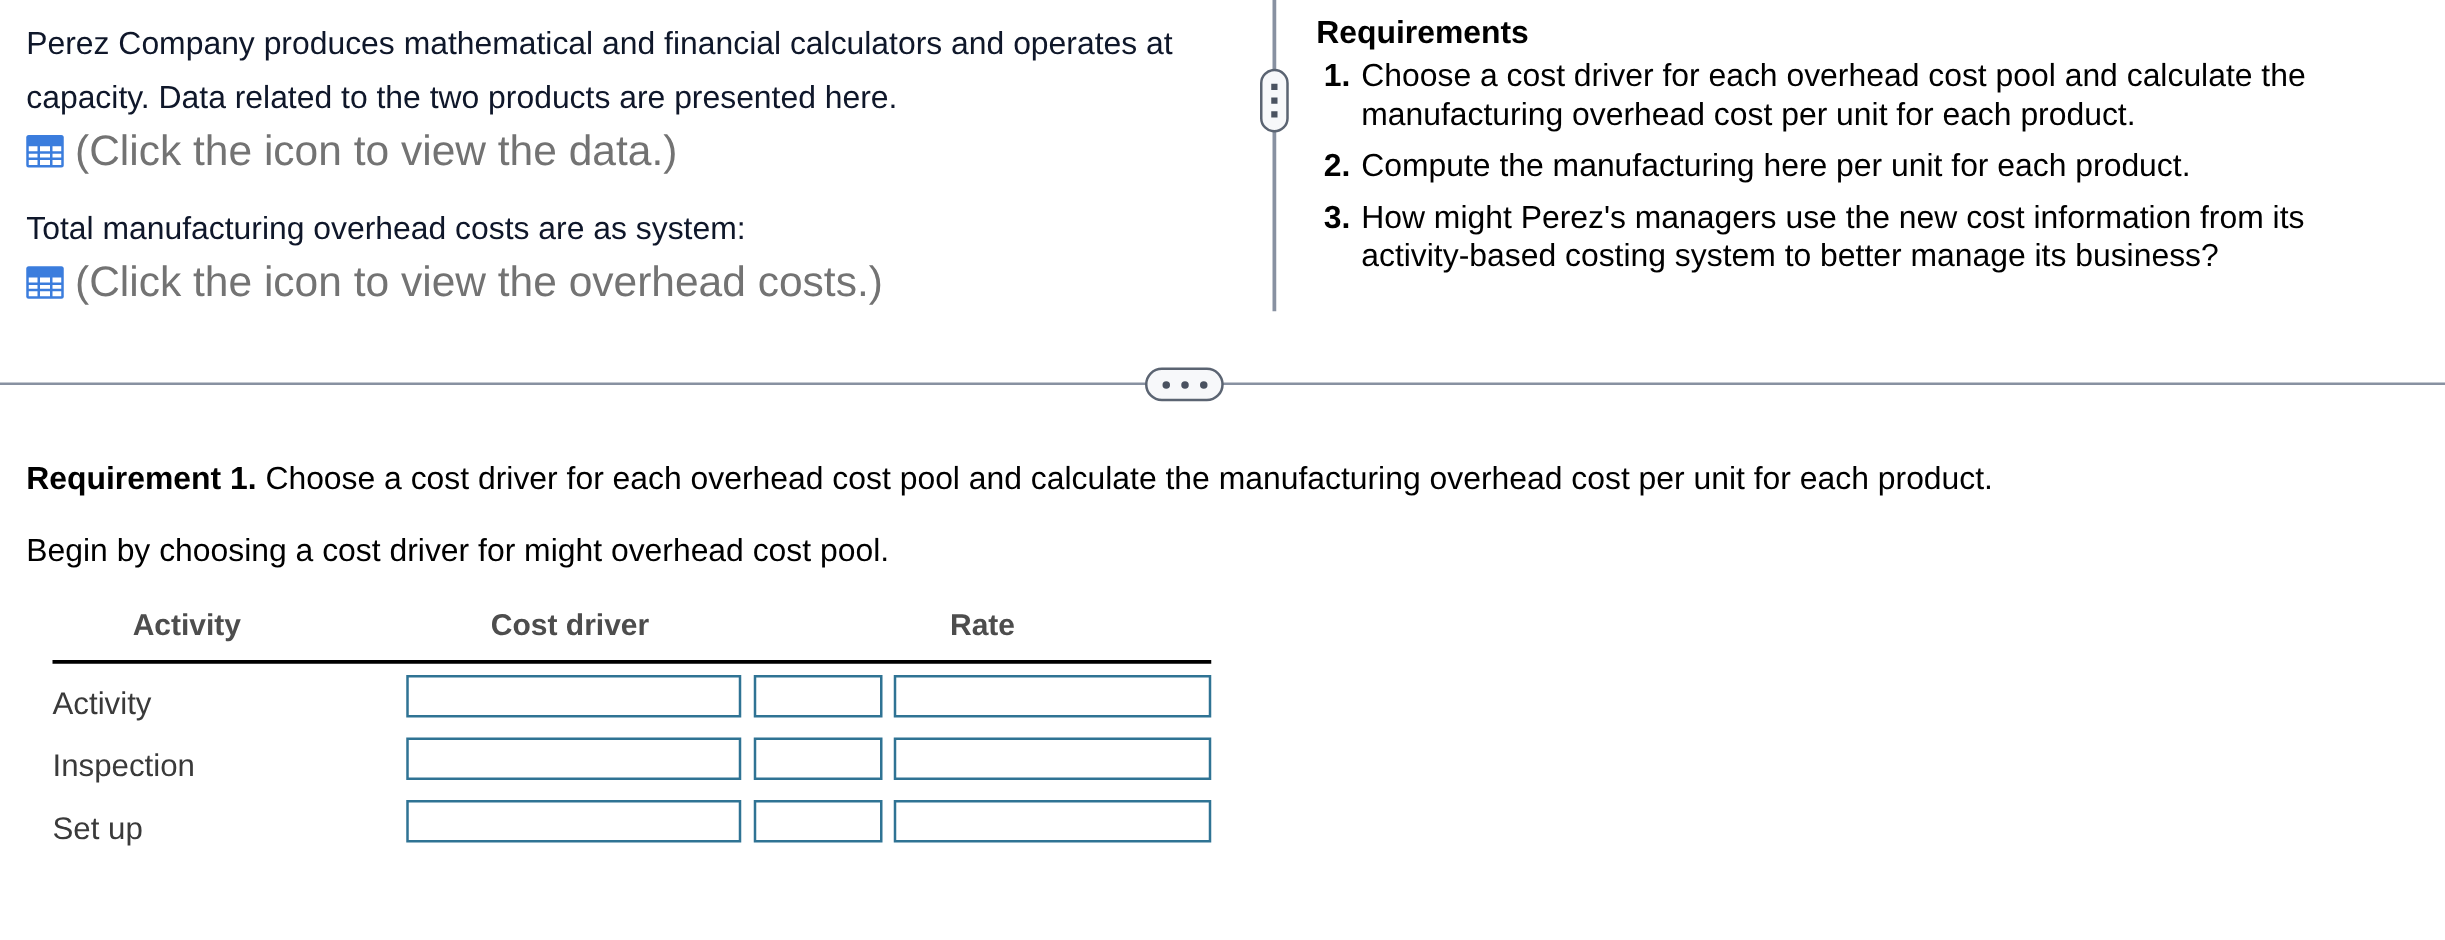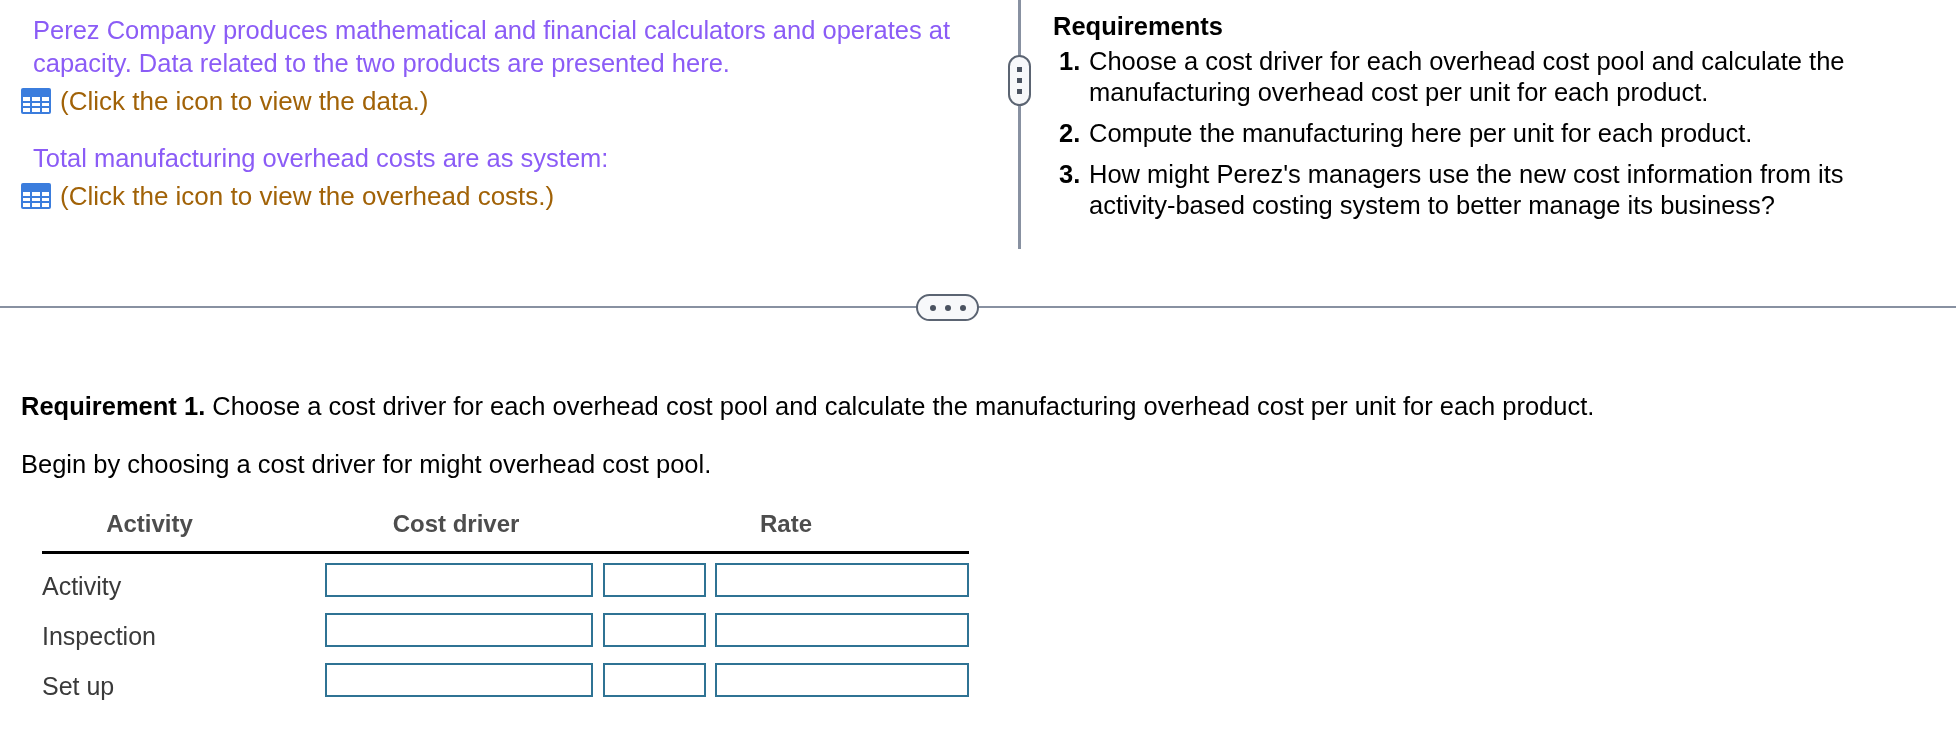--- a/index.html
+++ b/index.html
@@ -25,23 +25,23 @@
   }
 
   .problem-pane {
     width: 1020px;
     box-sizing: border-box;
     padding: 14px 26px 0 21px;
   }
 
   .para {
     font-size: 25.5px;
-    line-height: 33px;
-    color: #8b5cf6;
-    margin: 0 0 6px 12px;
+    line-height: 43px;
+    color: #0f172a;
+    margin: 0 0 6px 0;
     max-width: 960px;
   }
 
   .icon-line {
     display: flex;
     align-items: center;
     gap: 9px;
     margin: 6px 0 26px 0;
   }
   .icon-line.second { margin-bottom: 1px; }
@@ -59,23 +59,23 @@
     box-sizing: border-box;
     flex: none;
   }
   .grid-icon i {
     display: block;
     background: #ffffff;
   }
   .grid-icon i.hdr { background: #3b7ddd; }
 
   .icon-caption {
-    font-size: 26px;
+    font-size: 34px;
     line-height: 30px;
-    color: #a16207;
+    color: #737373;
   }
 
   
   .v-divider {
     position: absolute;
     left: 1018px;
     top: 0;
     width: 3px;
     height: 249px;
     background: #8891a1;
@@ -172,21 +172,21 @@
     width: 6px;
     height: 6px;
     border-radius: 50%;
     background: #4a5260;
     display: block;
   }
 
   
   .bottom-section {
     position: absolute;
-    top: 335px;
+    top: 312px;
     left: 0;
     width: 1812px;
     padding: 55px 21px 0 21px;
     box-sizing: border-box;
   }
   .req-line {
     font-size: 25.5px;
     line-height: 32px;
     margin: 0 0 26px 0;
   }

